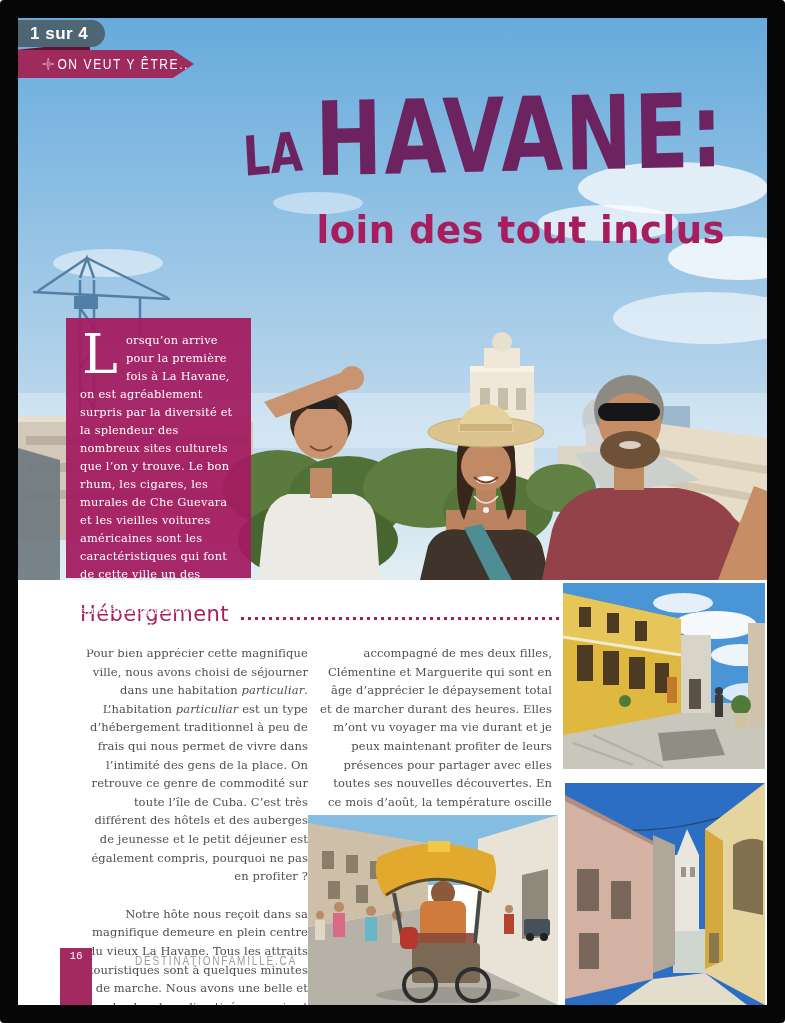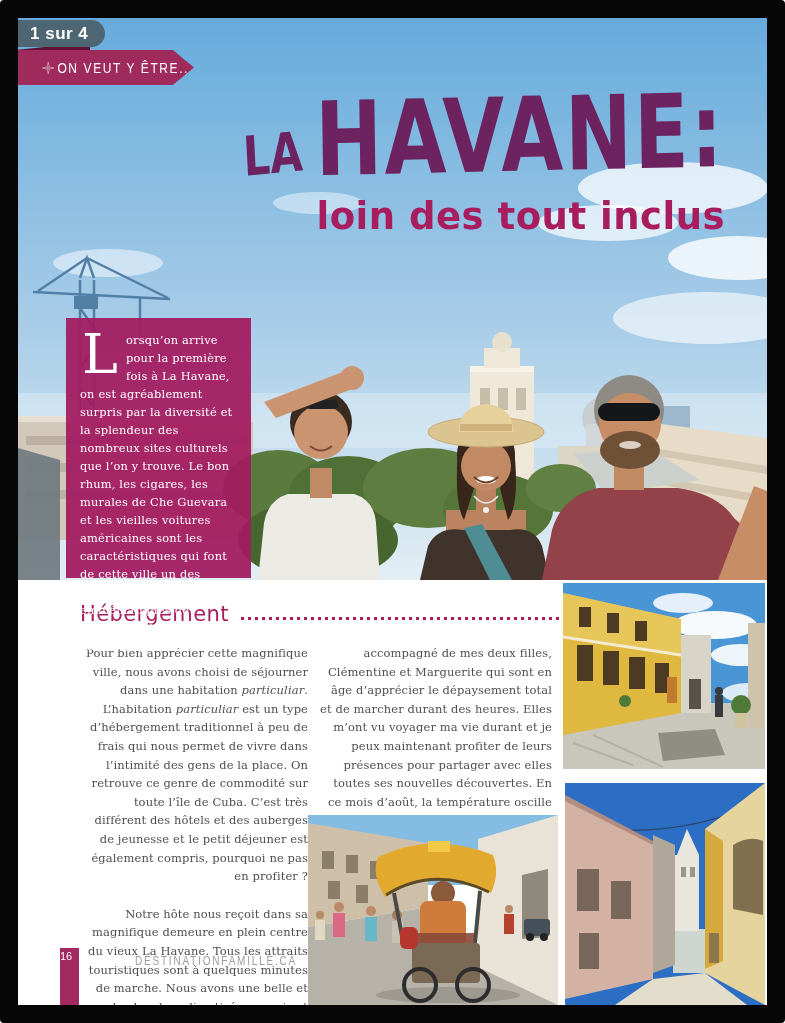--- a/index.html
+++ b/index.html
@@ -9,32 +9,32 @@
   
   .hero{position:absolute;left:0;top:0;width:749px;height:562px;}
   .hero svg{display:block;}
 
   
   .badge{position:absolute;left:0;top:2px;height:27px;padding:0 17px 0 12px;background:#4e6573;border-radius:0 14px 14px 0;color:#fff;
     font-family:"Liberation Sans", sans-serif;font-weight:bold;font-size:17px;line-height:27px;letter-spacing:.5px;z-index:30;}
 
   
   .ribbon-fold{position:absolute;left:0;top:28px;width:72px;height:10px;background:#5f1233;transform:skewY(-6deg);z-index:18;}
-  .ribbon{position:absolute;left:0;top:32px;width:176px;height:35px;background:#9e2b5c;z-index:20;
+  .ribbon{position:absolute;left:0;top:32px;width:176px;height:28px;background:#9e2b5c;z-index:20;
     clip-path:polygon(0 0,88% 0,100% 50%,88% 100%,0 100%);display:flex;align-items:center;gap:3px;padding-left:24px;box-sizing:border-box;}
   .ribbon-label{color:#fff;font-family:"Liberation Sans", sans-serif;font-size:12px;letter-spacing:1.6px;transform:scaleY(1.25);white-space:nowrap;}
 
   
   .title-block{position:absolute;top:84px;right:42px;text-align:right;z-index:15;}
   .title-line1{white-space:nowrap;}
   .title-la{display:inline-block;font-family:"DejaVu Sans", sans-serif;font-weight:bold;font-size:42px;color:#6d2360;
     transform:scaleY(1.3) rotate(-4deg);transform-origin:bottom center;vertical-align:baseline;margin-right:6px;}
   .title-main{display:inline-block;font-family:"DejaVu Sans", sans-serif;font-weight:bold;font-size:80px;color:#6d2360;
     letter-spacing:2px;transform:scaleY(1.28) rotate(-1deg);transform-origin:bottom center;vertical-align:baseline;}
-  .title-sub{font-family:"DejaVu Sans", sans-serif;font-weight:bold;font-size:37px;color:#a81d5e;letter-spacing:.5px;}
+  .title-sub{margin-top:14px;font-family:"DejaVu Sans", sans-serif;font-weight:bold;font-size:37px;color:#a81d5e;letter-spacing:.5px;}
 
   
   .intro-box{position:absolute;left:48px;top:300px;width:185px;height:260px;background:rgba(163,28,97,.94);z-index:12;
     padding:13px 14px;box-sizing:border-box;color:#fff;}
   .intro-text{font-size:11.4px;line-height:18px;letter-spacing:.2px;}
   .dropcap{float:left;font-size:54px;line-height:44px;padding:2px 8px 0 2px;font-family:"DejaVu Serif", serif;}
 
   
   .heading-row{position:absolute;left:62px;top:584px;width:484px;display:flex;align-items:center;}
   .heading{font-family:"DejaVu Sans", sans-serif;font-weight:normal;font-size:21px;color:#a81d5e;letter-spacing:.4px;white-space:nowrap;}
@@ -47,22 +47,22 @@
   .col p{margin:0 0 19px 0;text-align:right;}
 
   
   .photo{position:absolute;overflow:hidden;}
   .photo svg{display:block;}
   .photo-street-yellow{left:545px;top:565px;width:202px;height:186px;}
   .photo-street-narrow{left:547px;top:765px;width:200px;height:222px;}
   .photo-bicitaxi{left:290px;top:797px;width:250px;height:190px;}
 
   
-  .page-number-block{position:absolute;left:42px;top:930px;width:19px;height:57px;background:#a32a60;color:#fdfdfd;
-    font-family:Liberation Sans, sans-serif;font-size:11px;text-align:left;line-height:16px;}
+  .page-number-block{position:absolute;left:42px;top:930px;width:32px;height:57px;background:#a32a60;color:#fdfdfd;
+    font-family:Liberation Mono, monospace;font-size:11px;text-align:center;line-height:16px;}
   .site-text{position:absolute;left:117px;top:936px;color:#9a9d9d;font-family:"Liberation Sans", sans-serif;
     font-size:10px;letter-spacing:1.8px;transform:scaleY(1.25);transform-origin:top left;}
 </style>
 </head>
 <body>
 
 <div class="frame">
   <div class="sheet">
 
     <div class="hero photo">

